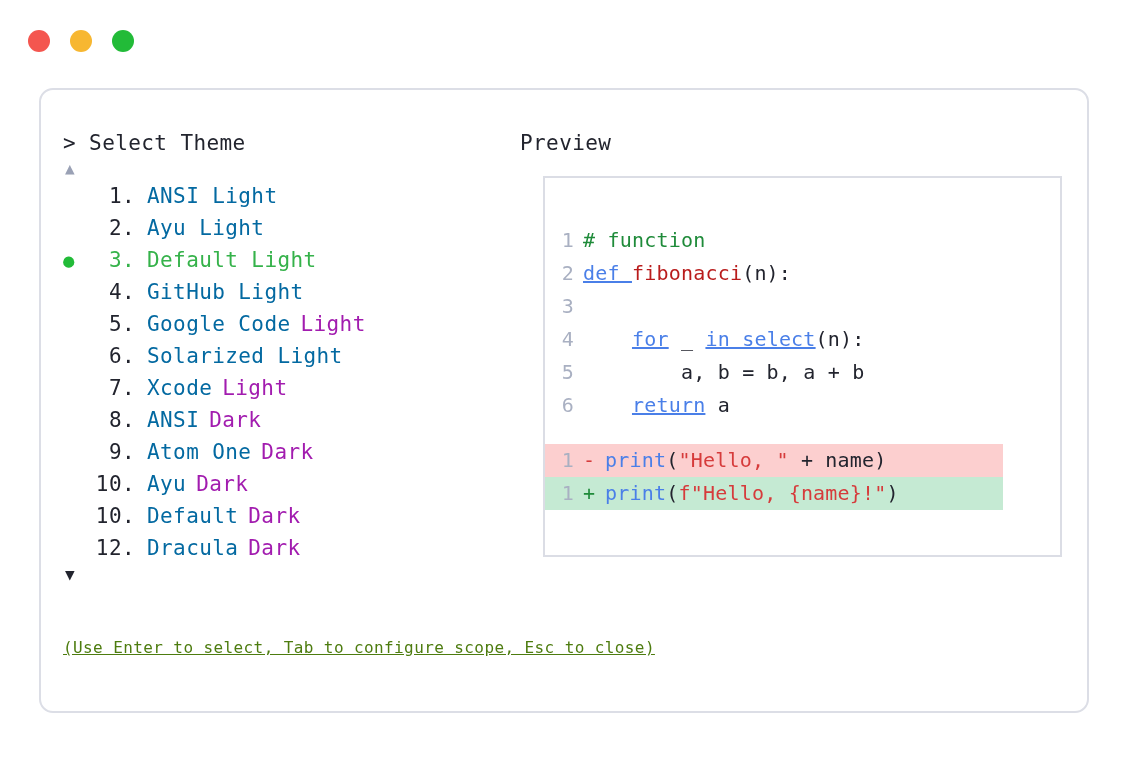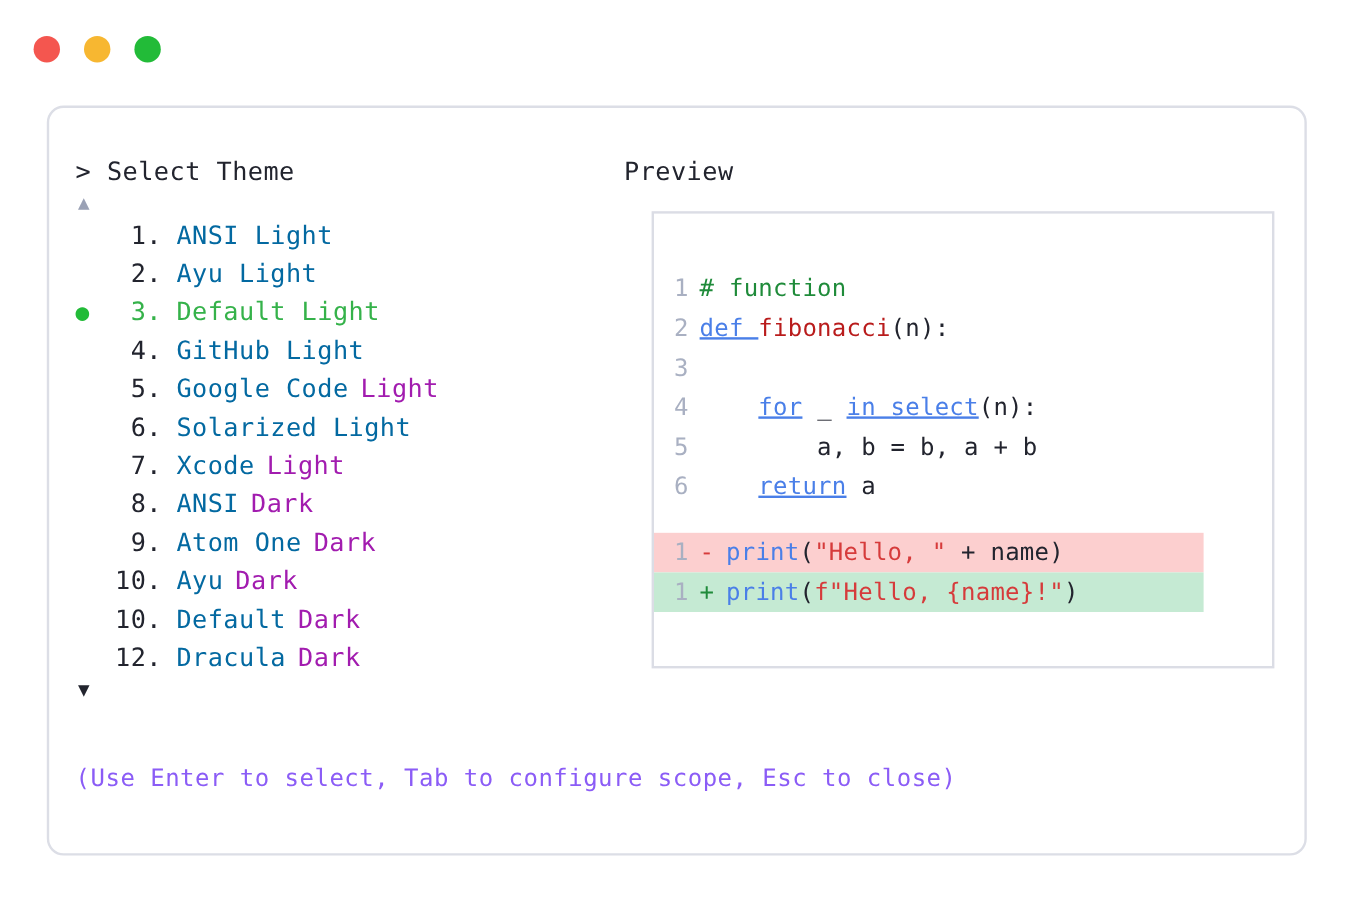--- a/index.html
+++ b/index.html
@@ -118,25 +118,26 @@
   .theme-row.is-selected .row-index,
   .theme-row.is-selected .row-name,
   .theme-row.is-selected .row-variant {
     color: #35b24a;
   }
 
   .hint-line {
     position: absolute;
     left: 22px;
     top: 543px;
-    font-size: 20px;
+    font-size: 16px;
     line-height: 30px;
     letter-spacing: 0.4px;
-    color: #8b5cf6;
-    white-space: pre;
+    color: #4d7c0f;
+    white-space: pre;
+    text-decoration: underline;
   }
 
   
   .preview-label {
     position: absolute;
     left: 479px;
     top: 38px;
     font-size: 21px;
     line-height: 30px;
     letter-spacing: 0.4px;

